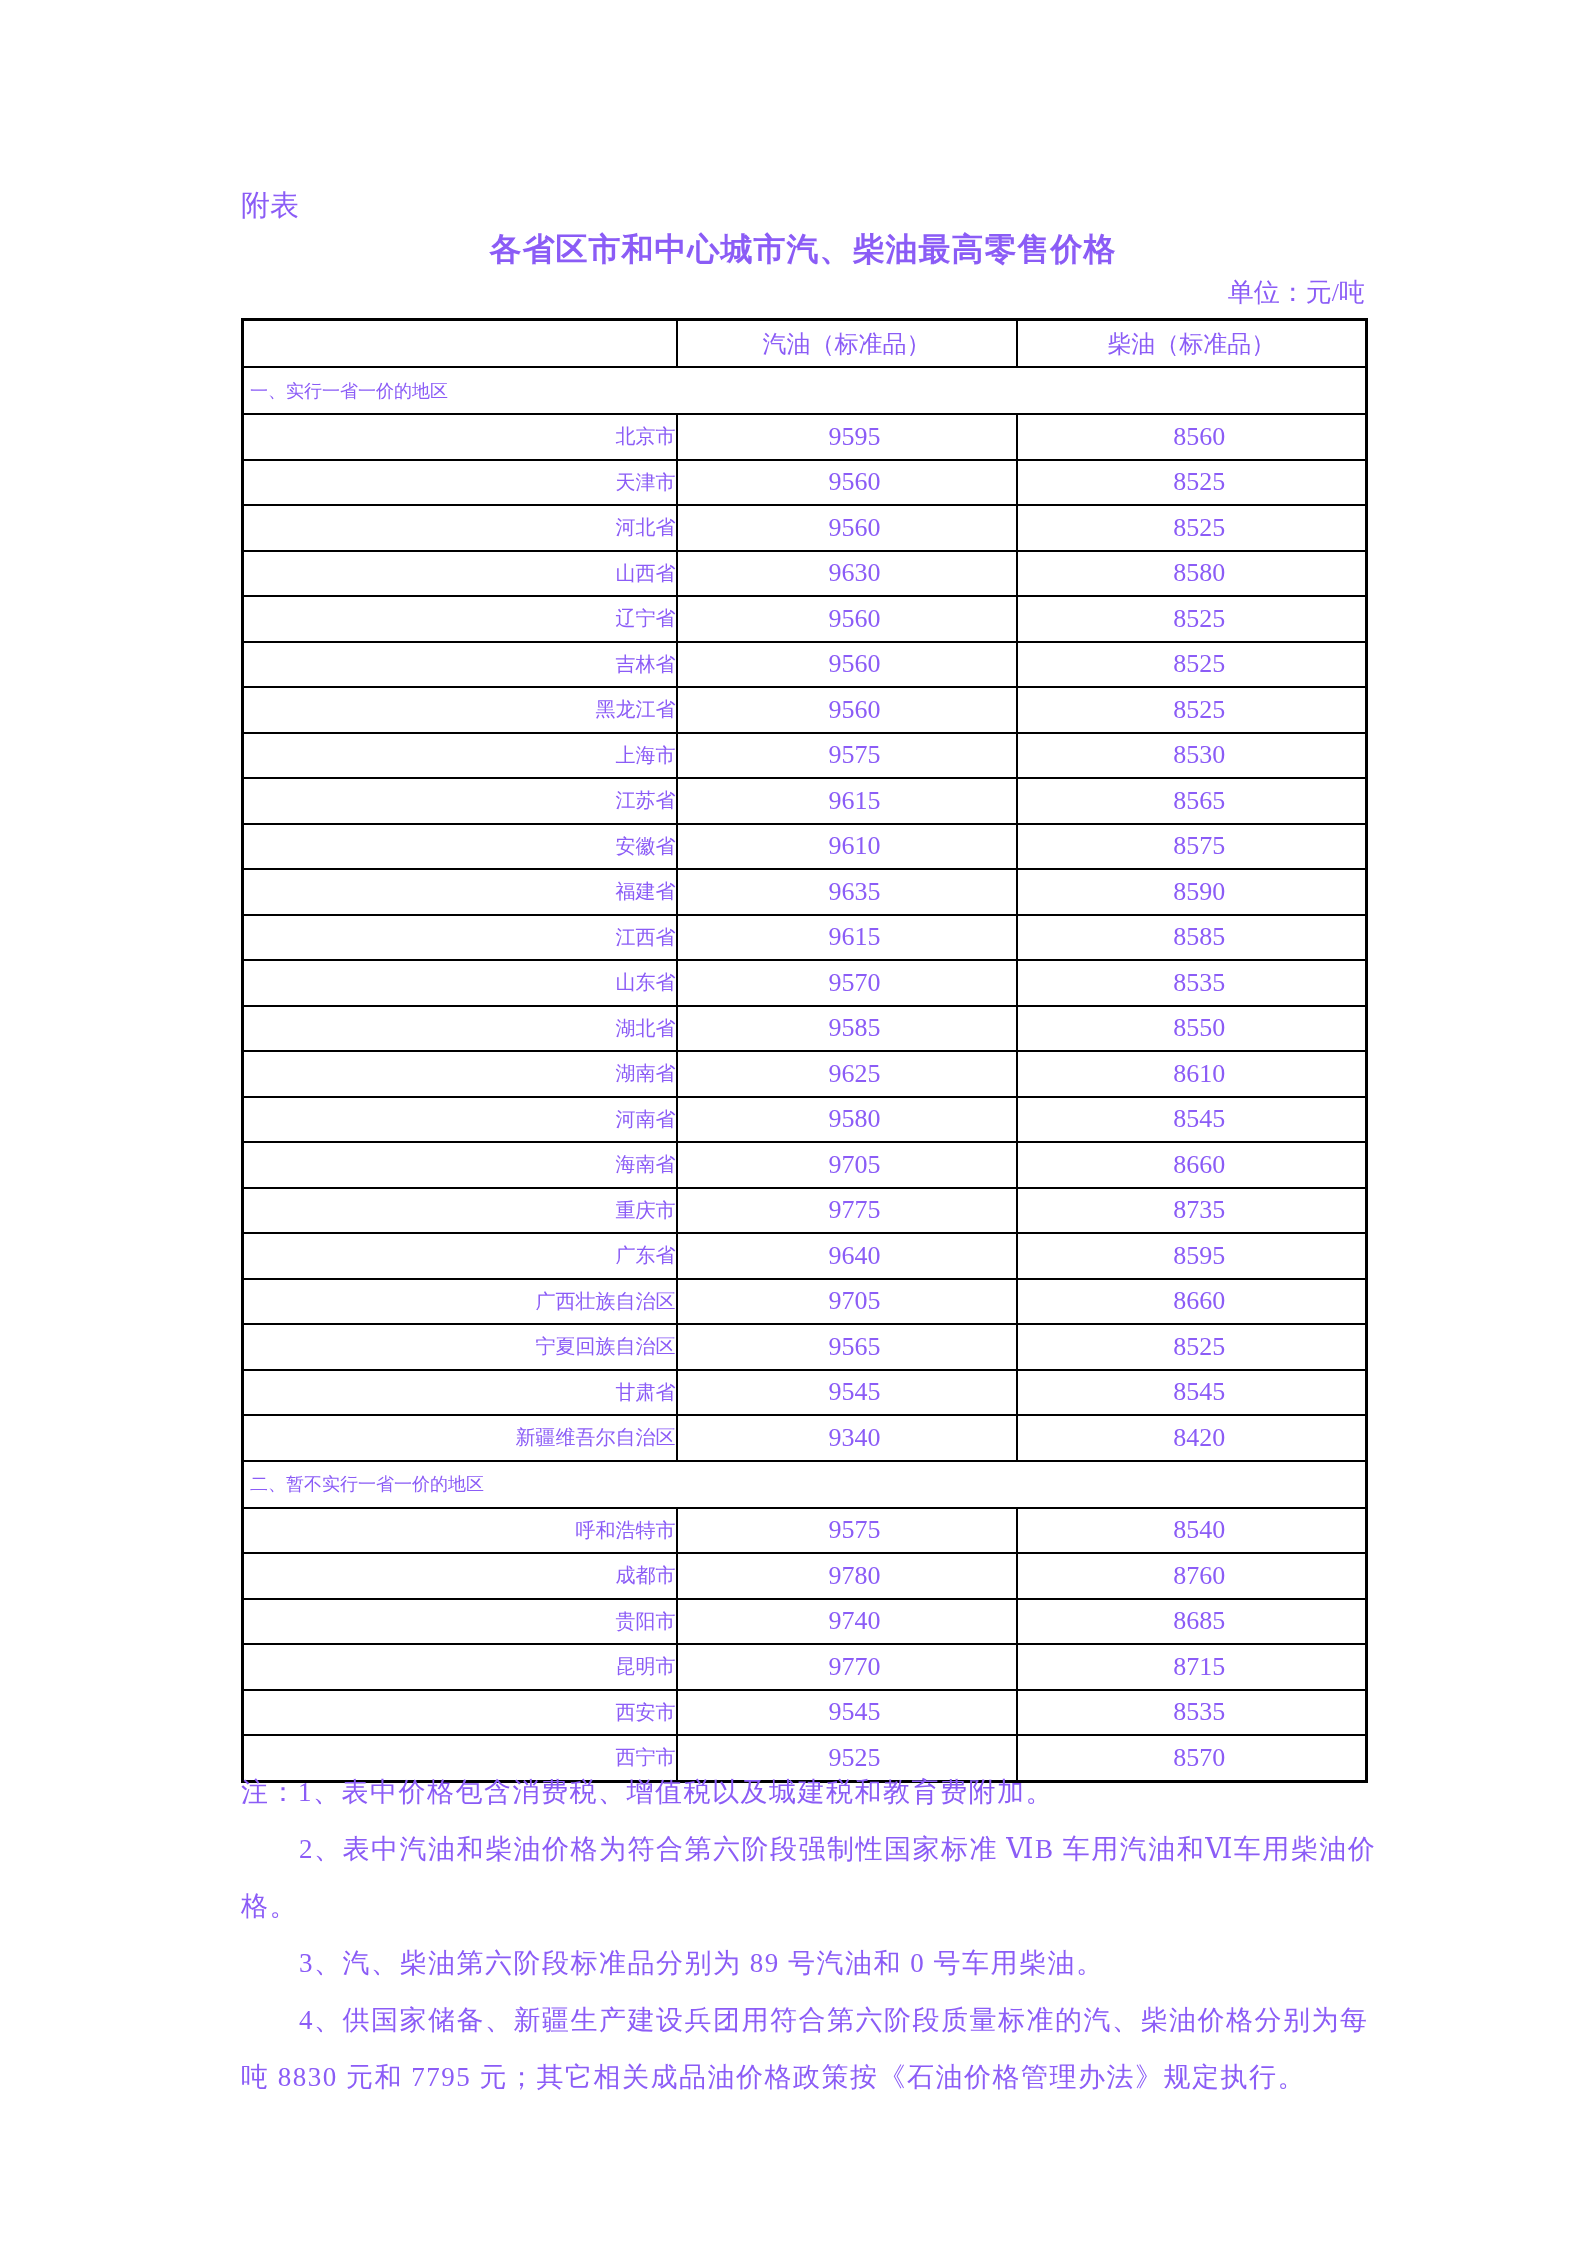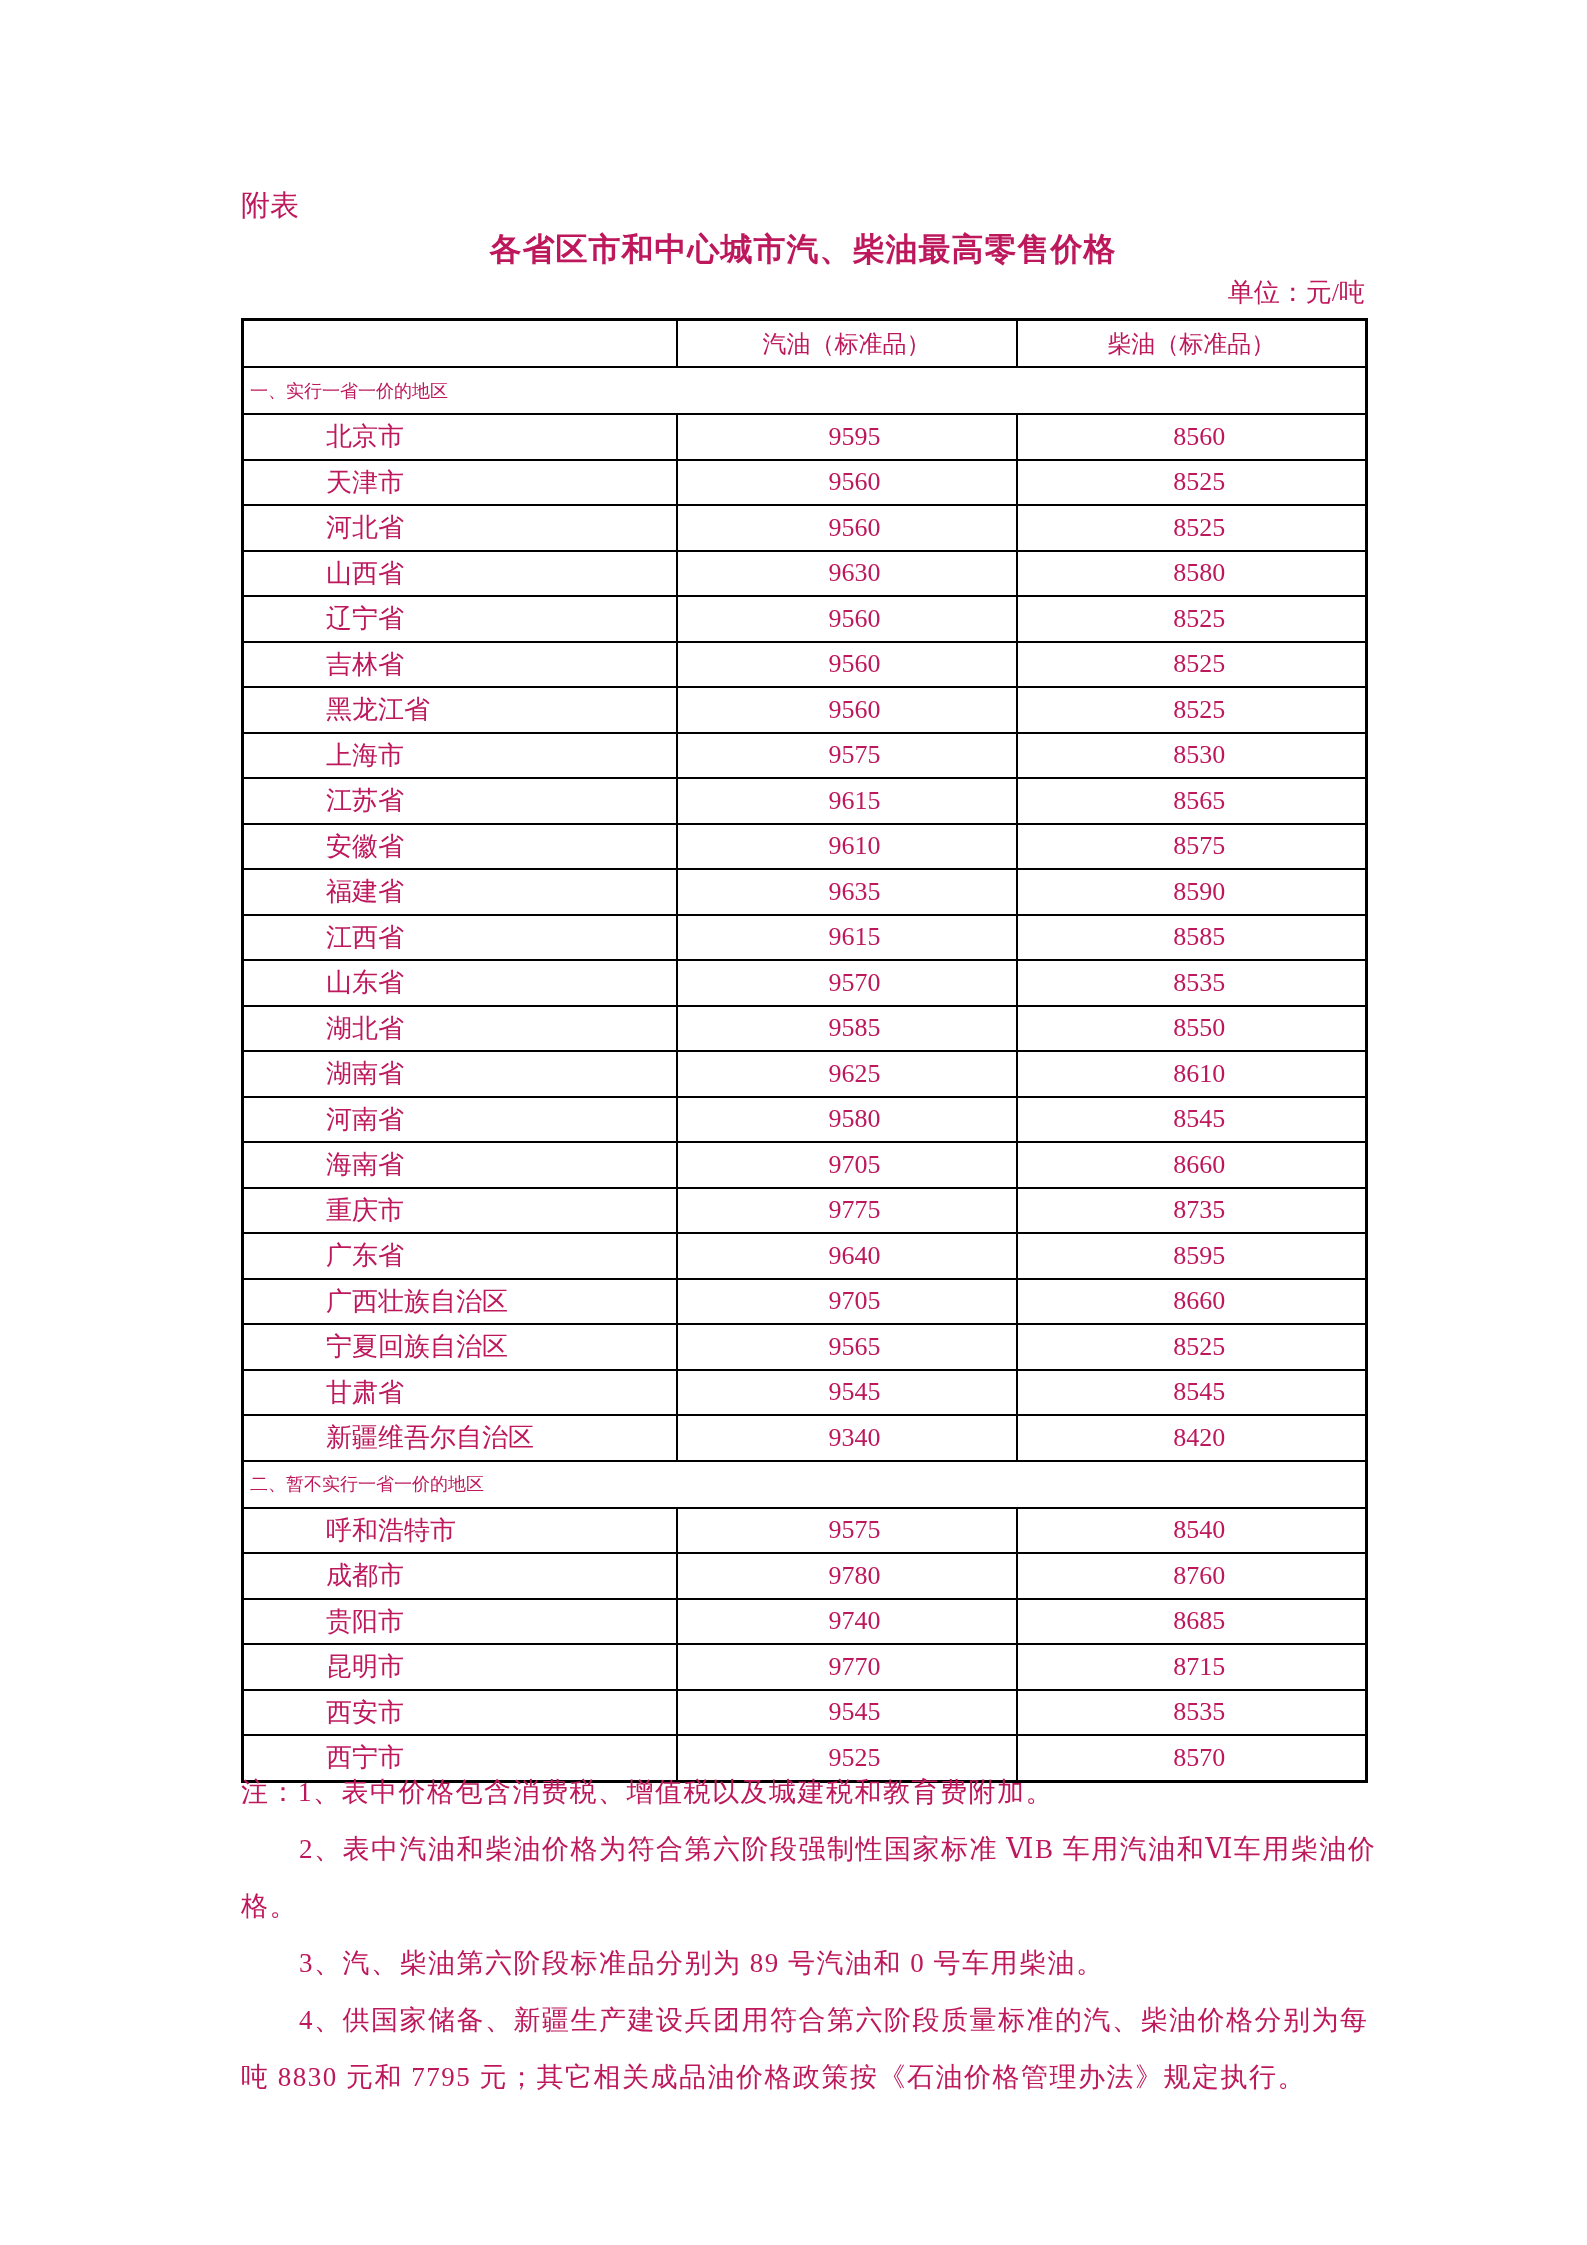--- a/index.html
+++ b/index.html
@@ -1,20 +1,20 @@
 <!DOCTYPE html>
 <html><head>
 <meta charset="utf-8">
 <style>
   html, body { margin:0; padding:0; background:#ffffff; }
   .page {
     position:relative;
     width:1587px; height:2245px;
     background:#ffffff;
-    color:#be185d;
+    color:#8b5cf6;
     font-family:"Liberation Serif","DejaVu Serif",serif;
     overflow:hidden;
   }
   .doc-label {
     position:absolute; left:241px; top:186px;
     font-size:29px; line-height:38px;
   }
   .page-title {
     position:absolute; left:241px; top:228px; width:1124px;
     text-align:center; font-size:32px; font-weight:bold;
@@ -31,21 +31,21 @@
   }
   .price-table th, .price-table td {
     border:2px solid #000;
     padding:0;
     vertical-align:middle;
     font-weight:normal;
     overflow:hidden;
   }
   .price-table th.header-cell { height:45px; font-size:24px; text-align:center; }
   .price-table td.section-cell { height:45px; font-size:18px; text-align:left; padding-left:6px; }
-  .price-table td.region-cell  { height:43.5px; font-size:26px; text-align:left; padding-left:82px; }
+  .price-table td.region-cell  { height:43.5px; font-size:20px; text-align:right; padding-left:82px; }
   .price-table td.num-cell     { height:43.5px; font-size:26px; text-align:center;padding-left:16px; }
   .notes {
     position:absolute; left:241px; top:1764px; width:1290px;
     font-size:27px; letter-spacing:1.5px;
   }
   .note-line { height:57px; line-height:57px; white-space:nowrap; }
   .note-line.indent { padding-left:58px; }
 </style>
 </head>
 <body>

